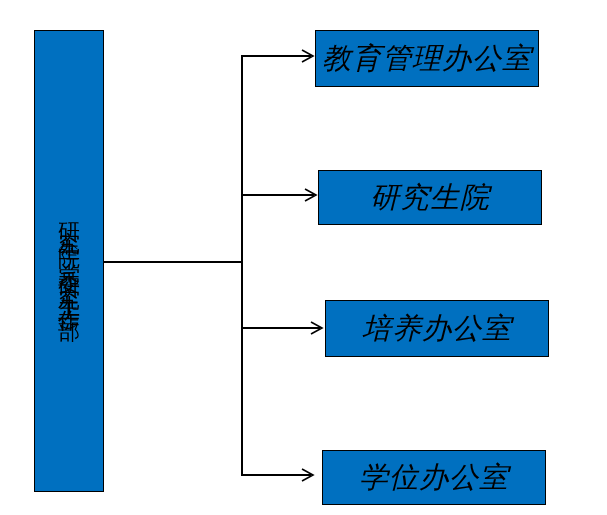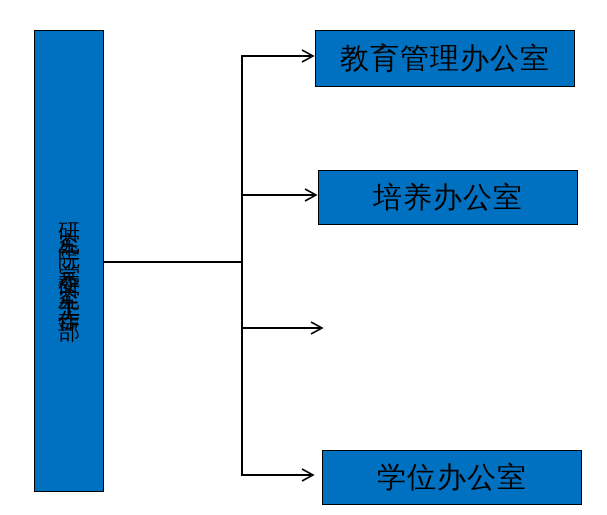--- a/index.html
+++ b/index.html
@@ -30,21 +30,21 @@
     left: 34px; top: 30px;
     width: 70px; height: 462px;
   }
   .root-label {
     writing-mode: vertical-rl;
     font-size: 22px;
     line-height: 1;
     letter-spacing: 8px;
     white-space: nowrap;
   }
-  .office-box { width: 260px; }
+  .office-box { width: 224px; font-style: italic; }
   .office-label {
     font-size: 29px;
     letter-spacing: 1px;
     white-space: nowrap;
   }
   .office-1 { left: 315px; top: 30px;  height: 57px; }
   .office-2 { left: 318px; top: 170px; height: 55px; }
   .office-3 { left: 325px; top: 300px; height: 57px; }
   .office-4 { left: 322px; top: 442px; height: 55px; margin-top: 8px; }
 </style>
@@ -74,21 +74,24 @@
 
   <div class="box root-box">
     <div class="root-label">研究生院（党委研究生工作部）</div>
   </div>
 
   <div class="box office-box office-1">
     <div class="office-label">教育管理办公室</div>
   </div>
 
   <div class="box office-box office-2">
+    <div class="office-label">研究生院</div>
+  </div>
+
+  <div class="box office-box office-3">
     <div class="office-label">培养办公室</div>
   </div>
-
 
   <div class="box office-box office-4">
     <div class="office-label">学位办公室</div>
   </div>
 
 </div>
 
 </body></html>

